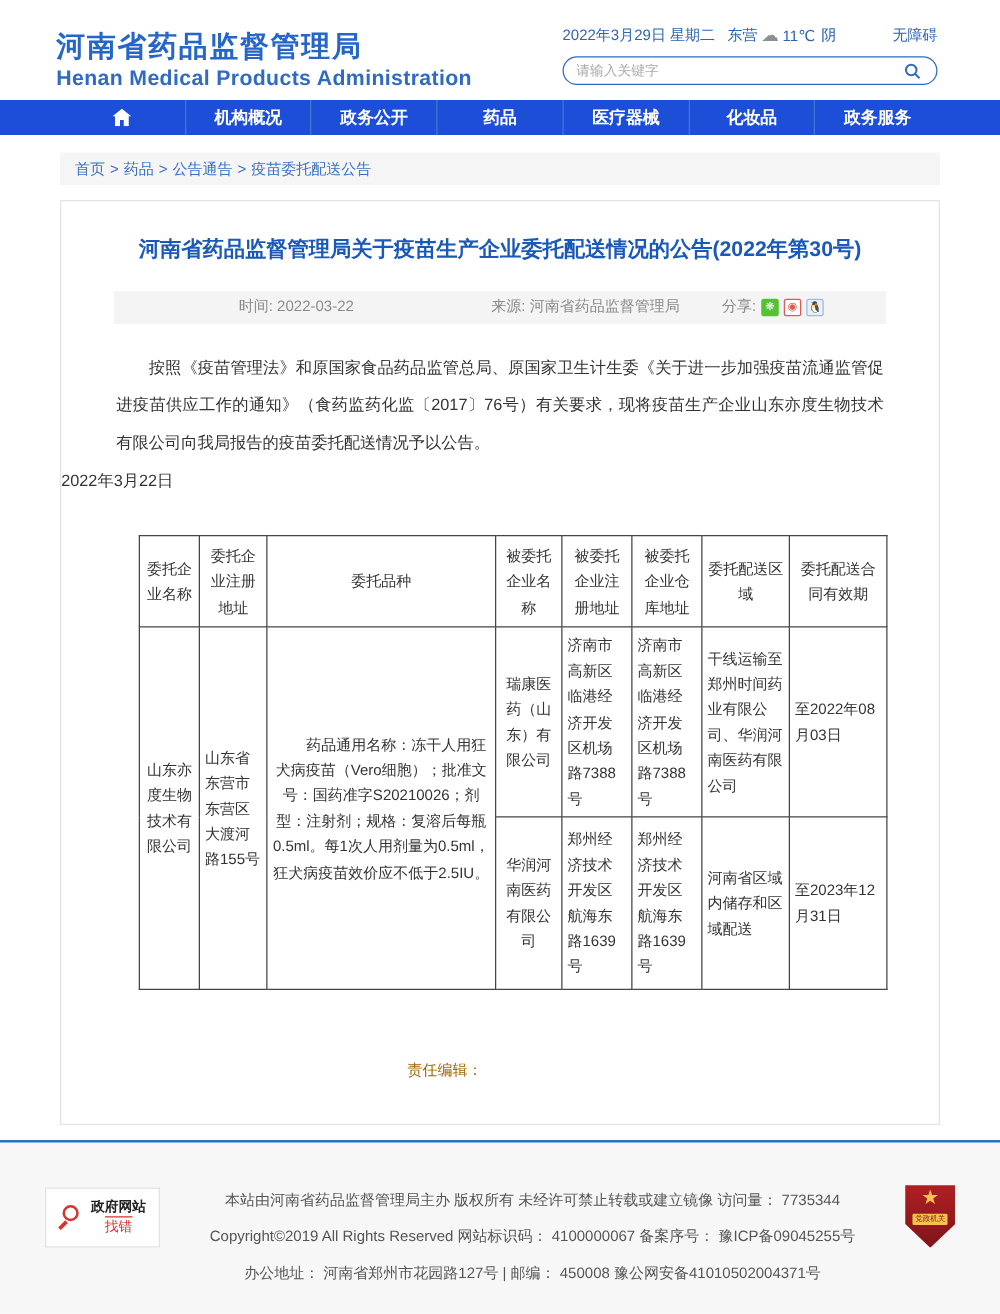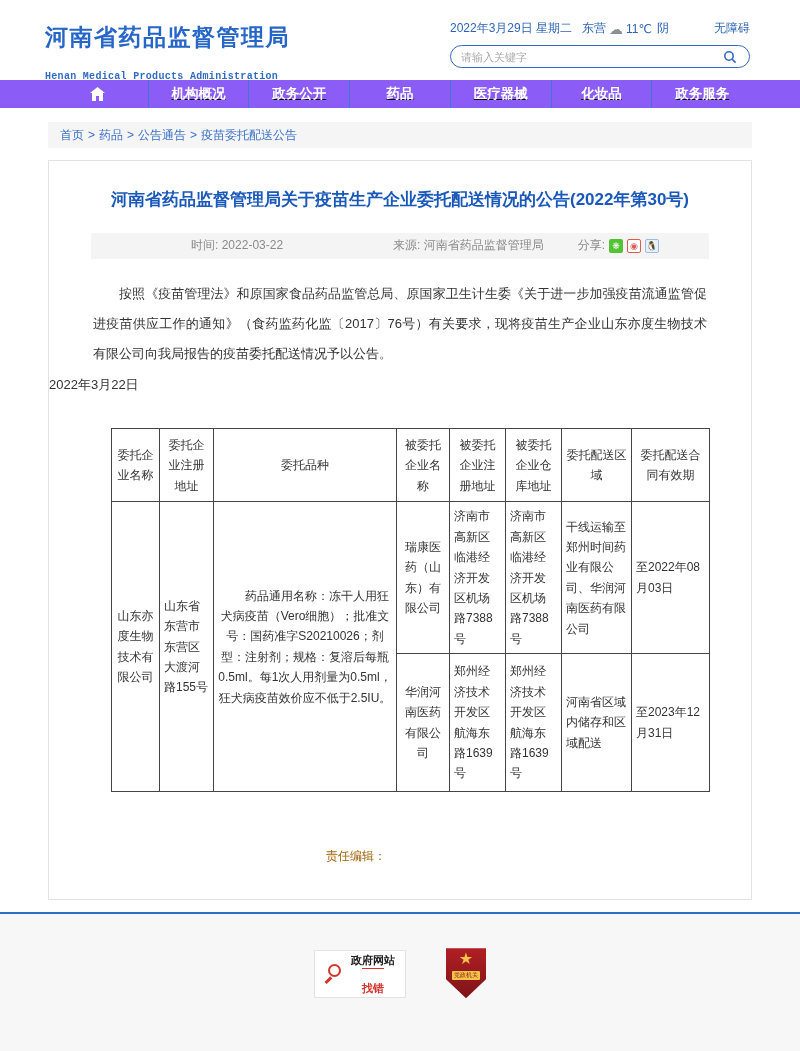--- a/index.html
+++ b/index.html
@@ -3,33 +3,33 @@
 <meta charset="utf-8">
 <style>
   * { margin:0; padding:0; box-sizing:border-box; }
   body { font-family:"Liberation Sans","DejaVu Sans",sans-serif; background:#ffffff; }
   .page { width:800px; height:1051px; background:#ffffff; position:relative; overflow:hidden; display:flex; flex-direction:column; }
 
   
   .header { height:80px; position:relative; background:#ffffff; }
   .logo { position:absolute; left:45px; top:22px; cursor:pointer; }
   .logo-title { color:#2566c8; font-size:23px; font-weight:bold; letter-spacing:1.5px; }
-  .logo-sub { color:#2f6bc4; font-size:10px; font-weight:bold; margin-top:18px; letter-spacing:0.3px;font-family:Liberation Mono, monospace; }
+  .logo-sub { color:#2f6bc4; font-size:17px; font-weight:bold; margin-top:0; letter-spacing:0.3px; }
   .header-right { position:absolute; right:50px; top:20px; width:300px; }
   .weather-line { display:flex; align-items:center; font-size:12px; color:#2d64b3; white-space:nowrap; }
   .weather-line .spacer { flex:1; }
   .cloud { color:#8a8f96; font-size:14px; margin:0 3px; }
   .accessibility { color:#2d64b3; cursor:pointer; }
   .searchbox { margin-top:8px; height:23px; border:1px solid #2f6bc4; border-radius:12px; display:flex; align-items:center; padding:0 10px; background:#fff; }
   .searchbox input { flex:1; border:none; outline:none; font-size:11px; color:#333; background:transparent; font-family:inherit; }
   .searchbox input::placeholder { color:#aaa; }
   .search-btn { width:18px; height:18px; border:none; background:transparent; cursor:pointer; display:flex; align-items:center; justify-content:center; padding:0; }
 
   
-  .nav { height:28px; background:#8b5cf6;text-decoration:underline; }
+  .nav { height:28px; background:#1d4ed8; }
   .nav-inner { width:704px; margin:0 auto; height:100%; display:flex; }
   .nav-item { flex:1; display:flex; align-items:center; justify-content:center; color:#ffffff; font-size:13.5px; font-weight:bold; cursor:pointer; position:relative; }
   .nav-item + .nav-item { border-left:1px solid #3e78cc; }
 
   
   .crumb-wrap { width:704px; margin:14px auto 0; }
   .breadcrumb { background:#f5f5f5; height:26px; display:flex; align-items:center; padding-left:12px; font-size:12px; color:#3a70c8; }
   .breadcrumb a { color:#3a70c8; text-decoration:none; cursor:pointer; }
   .breadcrumb .sep { margin:0 4px; color:#3a70c8; }
 
@@ -61,21 +61,21 @@
   .editor-line { margin:56px 88px 0 0; text-align:center; font-size:12px; color:#a16207; }
 
   
   .footer { margin-top:12px; border-top:2px solid #2e6ec5; background:#f7f7f7; flex:1; display:flex; align-items:flex-start; justify-content:center; gap:40px; padding-top:32px; }
   .err-badge { width:92px; height:48px; background:#fff; border:1px solid #e2e2e2; display:flex; align-items:center; justify-content:center; gap:6px; cursor:pointer; margin-top:4px; }
   .err-mag { width:20px; height:20px; position:relative; }
   .err-mag .lens { width:13px; height:13px; border:2.5px solid #d4342c; border-radius:50%; position:absolute; top:0; left:3px; }
   .err-mag .handle { width:2.5px; height:8px; background:#d4342c; position:absolute; left:2px; bottom:0; transform:rotate(45deg); }
   .err-txt { display:flex; flex-direction:column; align-items:center; line-height:1.3; }
   .err-t1 { font-size:11px; color:#222; font-weight:bold; }
-  .err-t2 { font-size:11px; color:#d4342c; font-weight:bold; border-top:1px solid #d4342c; padding-top:12px; }
+  .err-t2 { font-size:11px; color:#d4342c; font-weight:normal; border-top:1px solid #d4342c; padding-top:1px; }
   .foot-text { font-size:12px; color:#555; line-height:2.4; text-align:center; }
   .gov-shield { width:40px; height:50px; background:linear-gradient(#b01f24,#7e1418); clip-path:polygon(0 0,100% 0,100% 62%,50% 100%,0 62%); display:flex; flex-direction:column; align-items:center; cursor:pointer; margin-top:2px; }
   .gov-shield .star { color:#f4c34a; font-size:16px; line-height:1.4; }
   .gov-shield .band { background:#f4c34a; color:#7e1418; font-size:6px; padding:0 2px; border-radius:1px; white-space:nowrap; }
 </style>
 </head>
 <body>
 
 <div class="page">
 
@@ -208,19 +208,24 @@
     <div class="err-badge">
       <span class="err-mag">
         <span class="lens"></span>
           <span class="handle"></span>
       </span>
       <span class="err-txt">
         <span class="err-t1">政府网站</span>
         <span class="err-t2">找错</span>
       </span>
     </div>
+    <div class="foot-text">
+      <div>本站由河南省药品监督管理局主办 版权所有 未经许可禁止转载或建立镜像 访问量： 7735344</div>
+      <div>Copyright©2019 All Rights Reserved 网站标识码： 4100000067 备案序号： 豫ICP备09045255号</div>
+      <div>办公地址： 河南省郑州市花园路127号 | 邮编： 450008 豫公网安备41010502004371号</div>
+    </div>
     <div class="gov-shield">
       <span class="star">★</span>
       <span class="band">党政机关</span>
     </div>
   </div>
 
 </div>
 
 </body></html>

